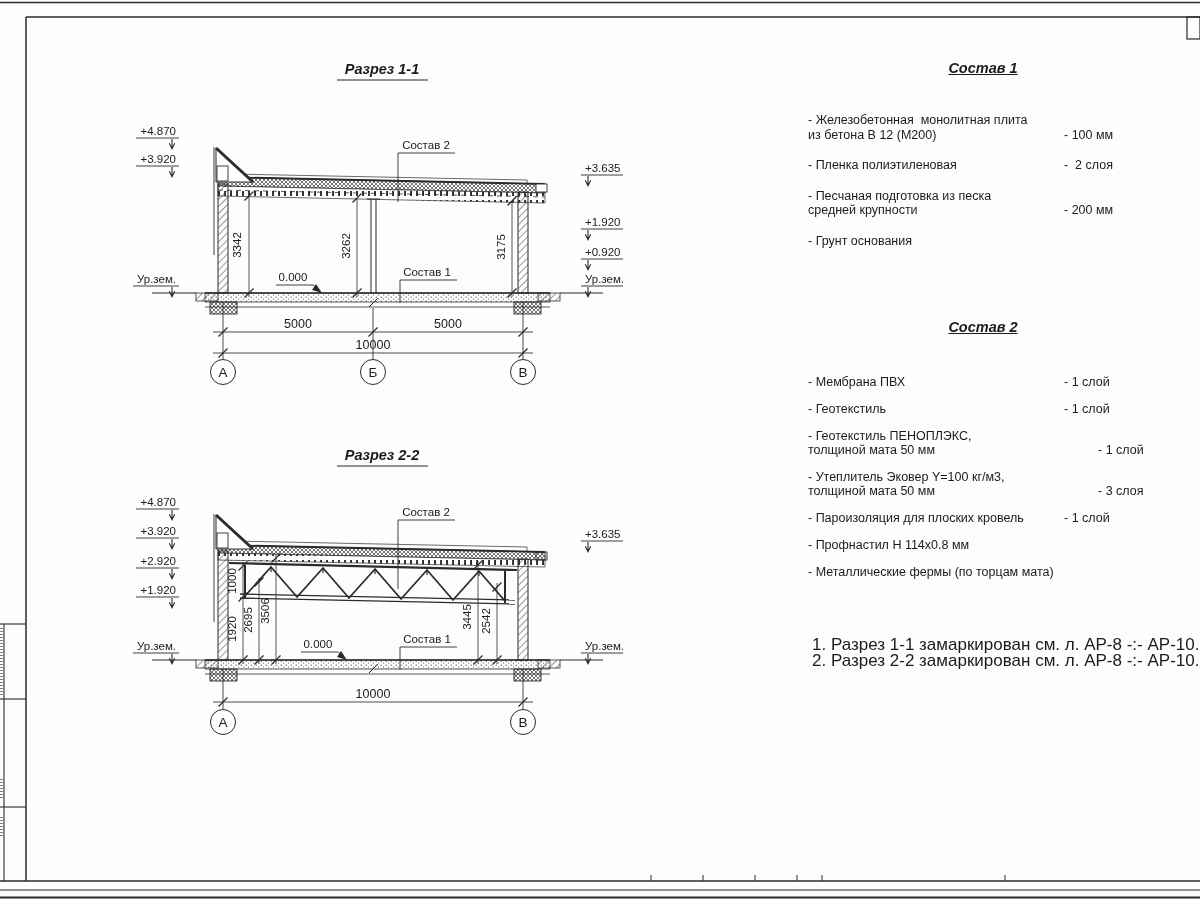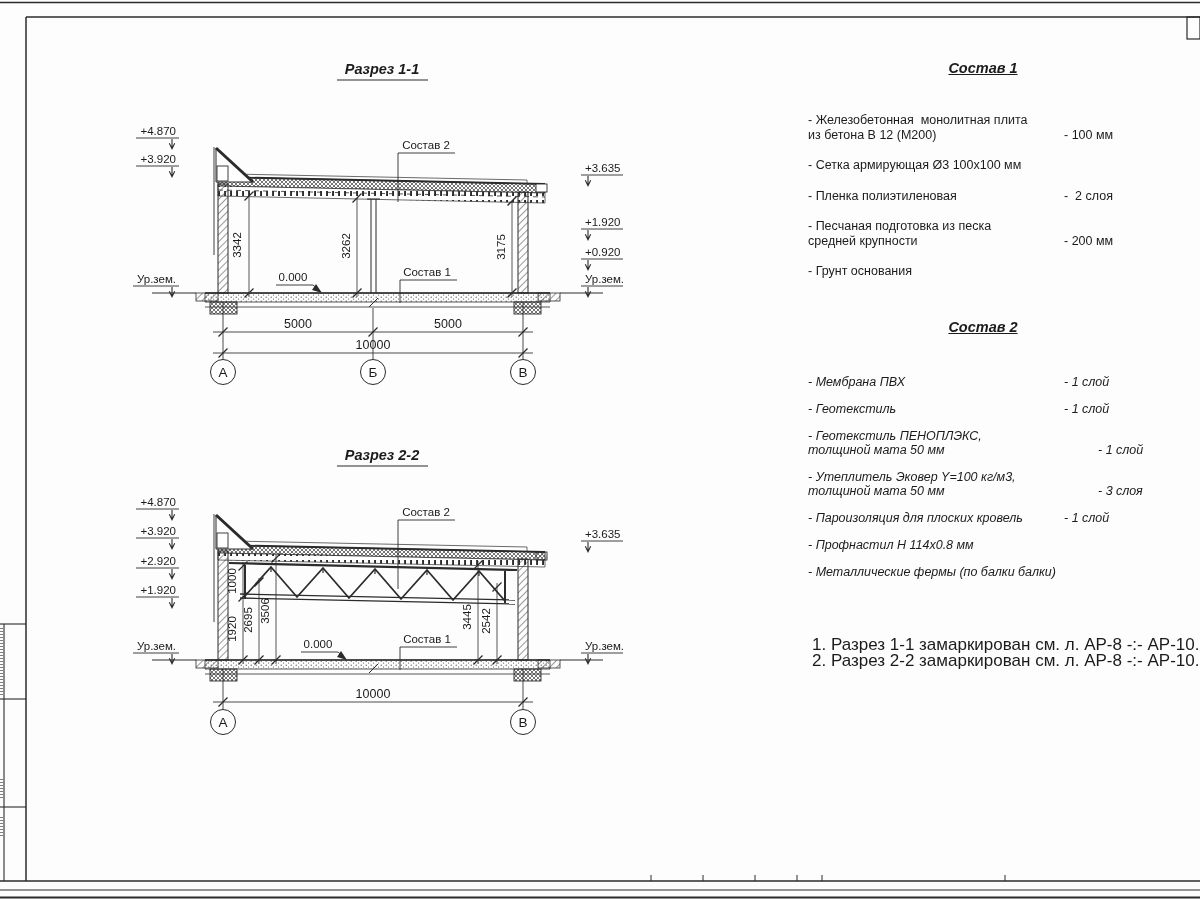--- a/index.html
+++ b/index.html
@@ -14,21 +14,21 @@
   .t-dimbig{font-size:12.5px;}
   .t-lvl{font-size:11.5px;}
   .t-ax{font-size:13.5px;}
   .t-lbl{font-size:11.5px;}
 
   .panel{position:absolute;width:350px;}
   .panel h3{margin:0;text-align:center;font-size:14.5px;font-style:italic;font-weight:bold;text-decoration:underline;}
   #sostav1 h3{margin-bottom:37px;}
   #sostav2 h3{margin-bottom:40px;}
   .item{display:flex;align-items:flex-end;margin-bottom:16px;font-size:12.5px;line-height:14.5px;}
-  #sostav2 .item{margin-bottom:13px;line-height:14px;font-style:italic;}
+  #sostav2 .item{margin-bottom:13px;line-height:14px;}
   .names{width:256px;flex:none;}
   .line{white-space:pre;}
   .val{white-space:pre;}
   .val.indent{margin-left:34px;}
   .notes{position:absolute;left:812px;top:637px;font-size:17px;line-height:16px;}
   .smudge{position:absolute;left:0;width:3px;opacity:.75;
     background:repeating-linear-gradient(to bottom,#555 0 1px,transparent 1px 3px);}
 </style>
 </head>
 <body>
@@ -331,27 +331,20 @@
   <div>
 
       <div class="item">
         <div class="names">
           <div class="line">- Железобетонная  монолитная плита</div>
           <div class="line">из бетона В 12 (М200)</div>
         </div>
         <div class="val">- 100 мм</div>
       </div>
 
-      <div class="item">
-        <div class="names">
-          <div class="line">- Сетка армирующая Ø3 100х100 мм</div>
-          <div class="line"></div>
-        </div>
-        <div class="val"></div>
-      </div>
 
       <div class="item">
         <div class="names">
           <div class="line">- Пленка полиэтиленовая</div>
           <div class="line"></div>
         </div>
         <div class="val">-  2 слоя</div>
       </div>
 
       <div class="item">
@@ -419,21 +412,21 @@
       <div class="item">
         <div class="names">
           <div class="line">- Профнастил Н 114х0.8 мм</div>
           <div class="line"></div>
         </div>
         <div class="val"></div>
       </div>
 
       <div class="item">
         <div class="names">
-          <div class="line">- Металлические фермы (по балки балки)</div>
+          <div class="line">- Металлические фермы (по торцам мата)</div>
           <div class="line"></div>
         </div>
         <div class="val"></div>
       </div>
     </div>
 </div>
 
 <div class="notes">
 
     <div class="note">1. Разрез 1-1 замаркирован см. л. АР-8 -:- АР-10.</div>

